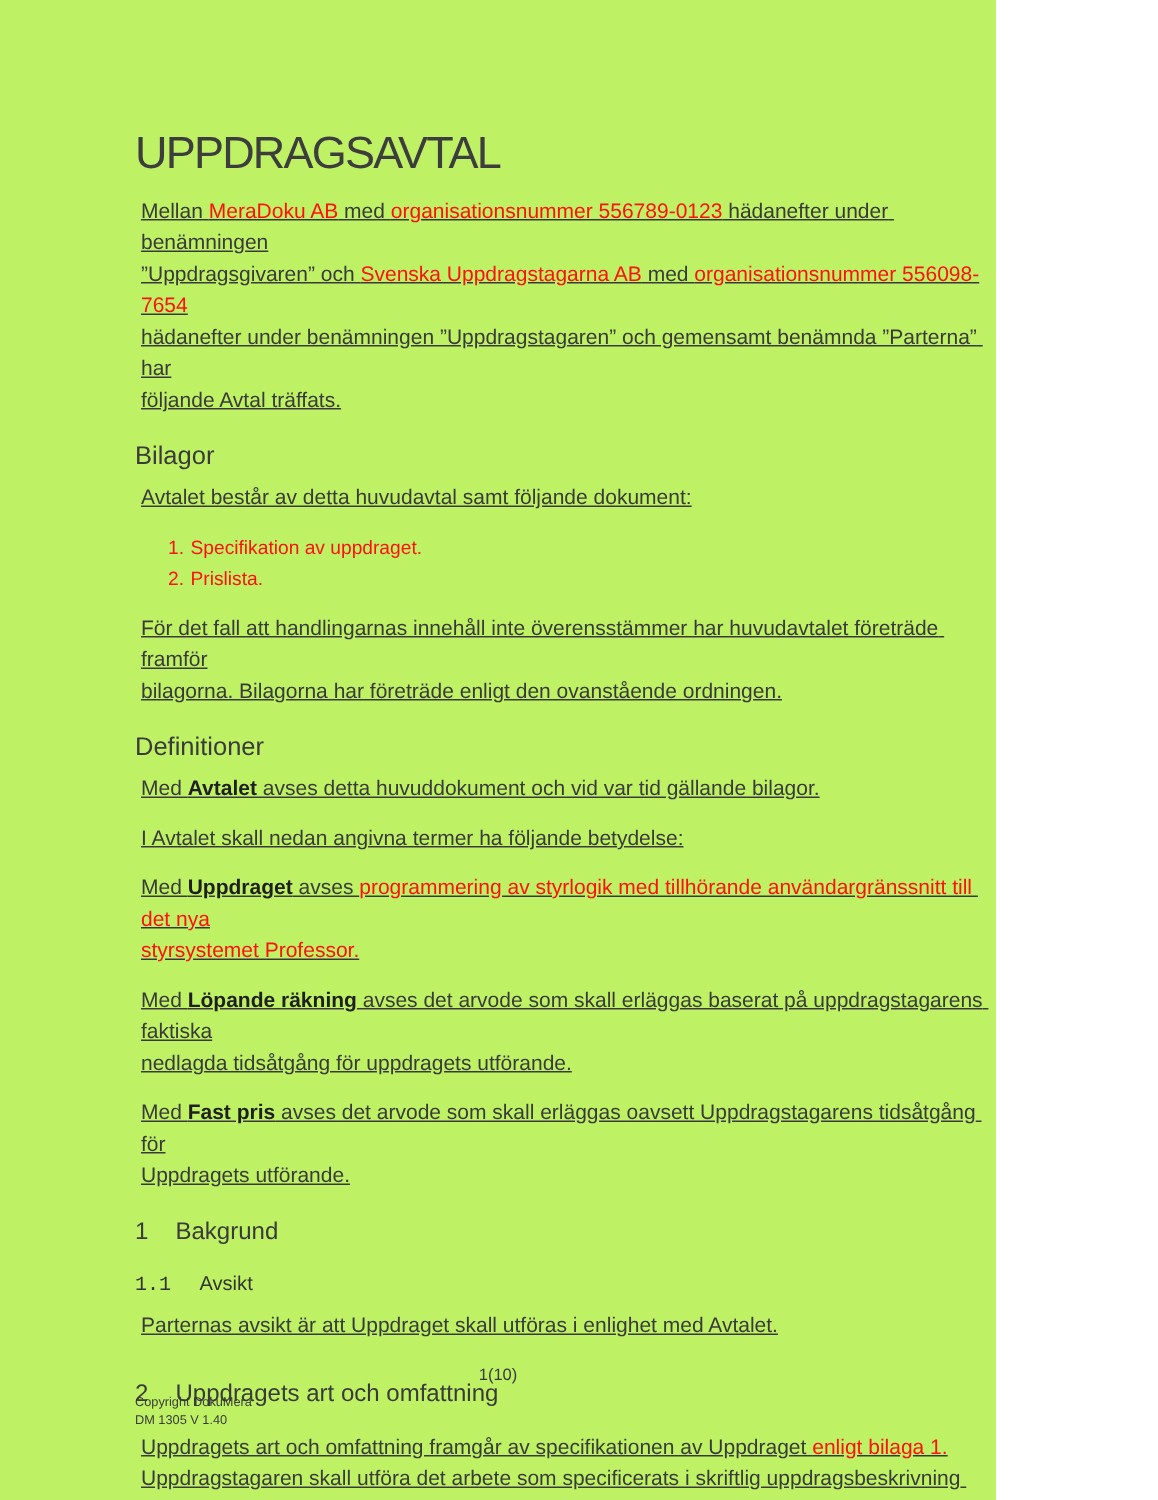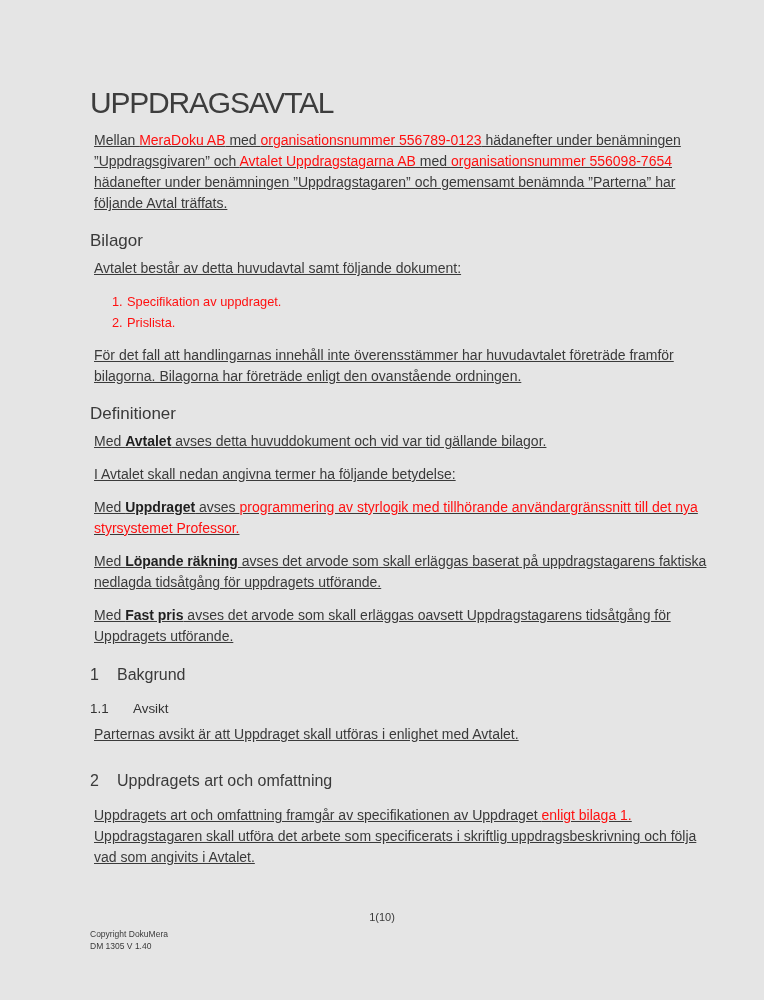--- a/index.html
+++ b/index.html
@@ -1,20 +1,20 @@
 <!DOCTYPE html>
 <html lang="sv" style="--accent-red: #ff1010; --text: #3a3a3a;"><head>
 <meta charset="utf-8">
 <style>
   html, body { margin: 0; padding: 0; background: #ffffff; }
   .page {
     position: relative;
-    width: 764px;
+    width: 664px;
     height: 1000px;
-    background: #e5e5e5;
+    background: #bef264;
     overflow: hidden;
     font-family: "Liberation Sans", sans-serif;
     color: var(--text, #3a3a3a);
   }
   .content {
     position: absolute;
     left: 90px;
     top: 86px;
     right: 2px;
   }
@@ -49,21 +49,21 @@
   }
   .section-2 h3.num-sec { margin-top: 24px; }
   h3.num-sec .sec-no { display: inline-block; min-width: 27px; }
   h4.sub-sec {
     margin: 0 0 5px 0;
     font-size: 13.4px;
     line-height: 20px;
     font-weight: 400;
     color: #333333;
   }
-  h4.sub-sec .sub-no { display: inline-block; min-width: 43px; }
+  h4.sub-sec .sub-no { display: inline-block; min-width: 43px; font-family: Liberation Mono, monospace; }
   .red-list { margin: 10px 0 12px 0; }
   .red-list .list-item {
     display: flex;
     font-size: 12.8px;
     line-height: 21px;
     color: var(--accent-red, #ff1010);
   }
   .red-list .li-num {
     margin-left: 22px;
     min-width: 15px;
@@ -92,21 +92,21 @@
 </style>
 </head>
 <body>
 
 <div class="page">
   <div class="content">
 
     <h1 class="doc-title">UPPDRAGSAVTAL</h1>
 
     <p class="body rich"><span class="seg-n">Mellan </span><span class="seg-r">MeraDoku AB</span><span class="seg-n"> med </span><span class="seg-r">organisationsnummer 556789-0123</span><span class="seg-n"> hädanefter under benämningen
-”Uppdragsgivaren” och </span><span class="seg-r">Avtalet Uppdragstagarna AB</span><span class="seg-n"> med </span><span class="seg-r">organisationsnummer 556098-7654</span><span class="seg-n">
+”Uppdragsgivaren” och </span><span class="seg-r">Svenska Uppdragstagarna AB</span><span class="seg-n"> med </span><span class="seg-r">organisationsnummer 556098-7654</span><span class="seg-n">
 hädanefter under benämningen ”Uppdragstagaren” och gemensamt benämnda ”Parterna” har
 följande Avtal träffats.</span></p>
 
     <h2 class="sec">Bilagor</h2>
     <p class="body">Avtalet består av detta huvudavtal samt följande dokument:</p>
 
     <div class="red-list">
       <div class="list-item">
         <span class="li-num">1.</span>
         <span class="li-text">Specifikation av uppdraget.</span>

